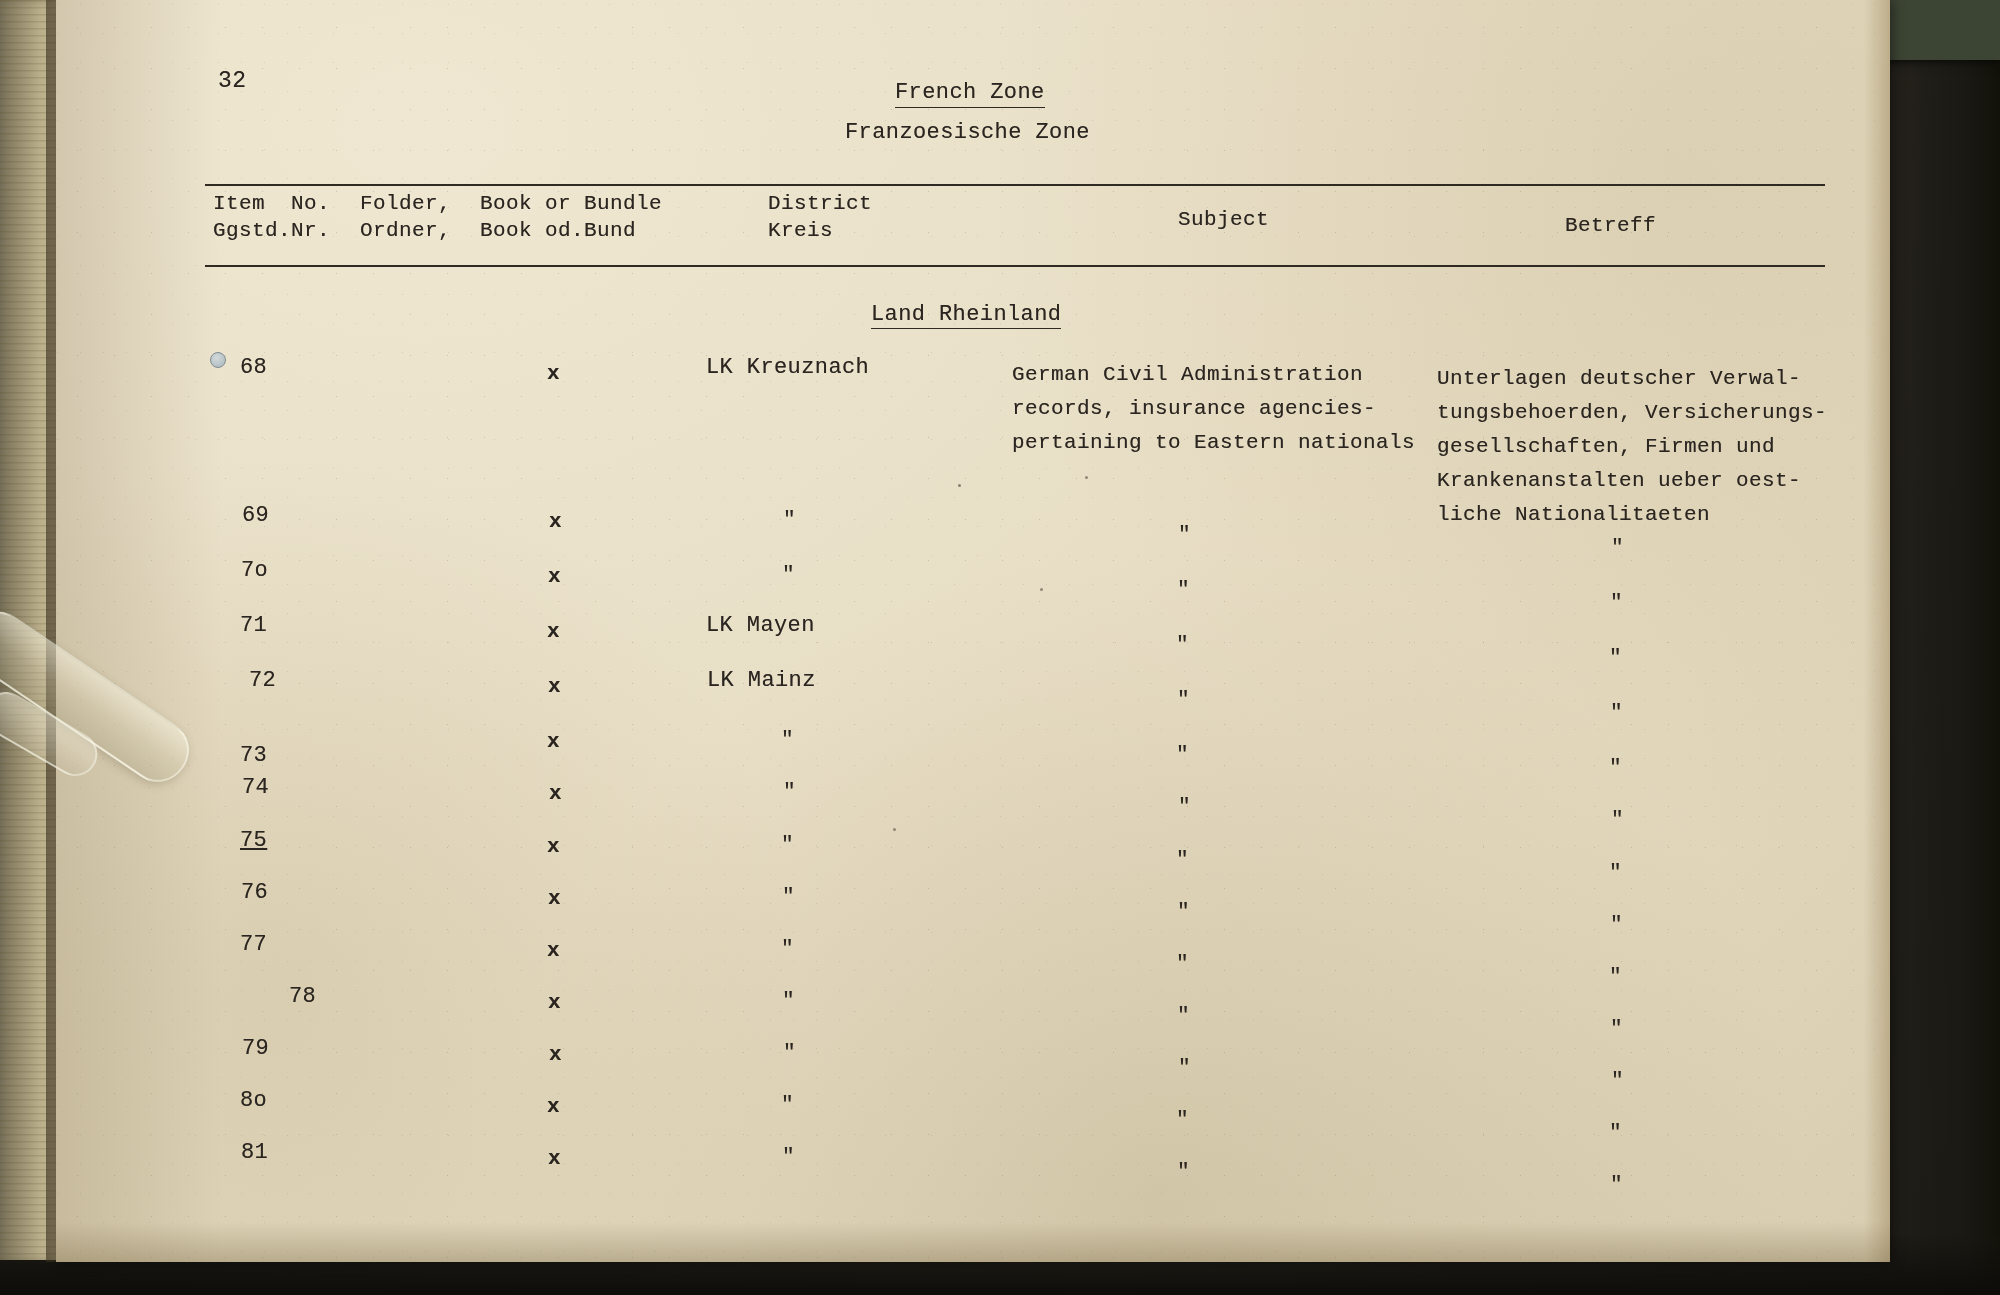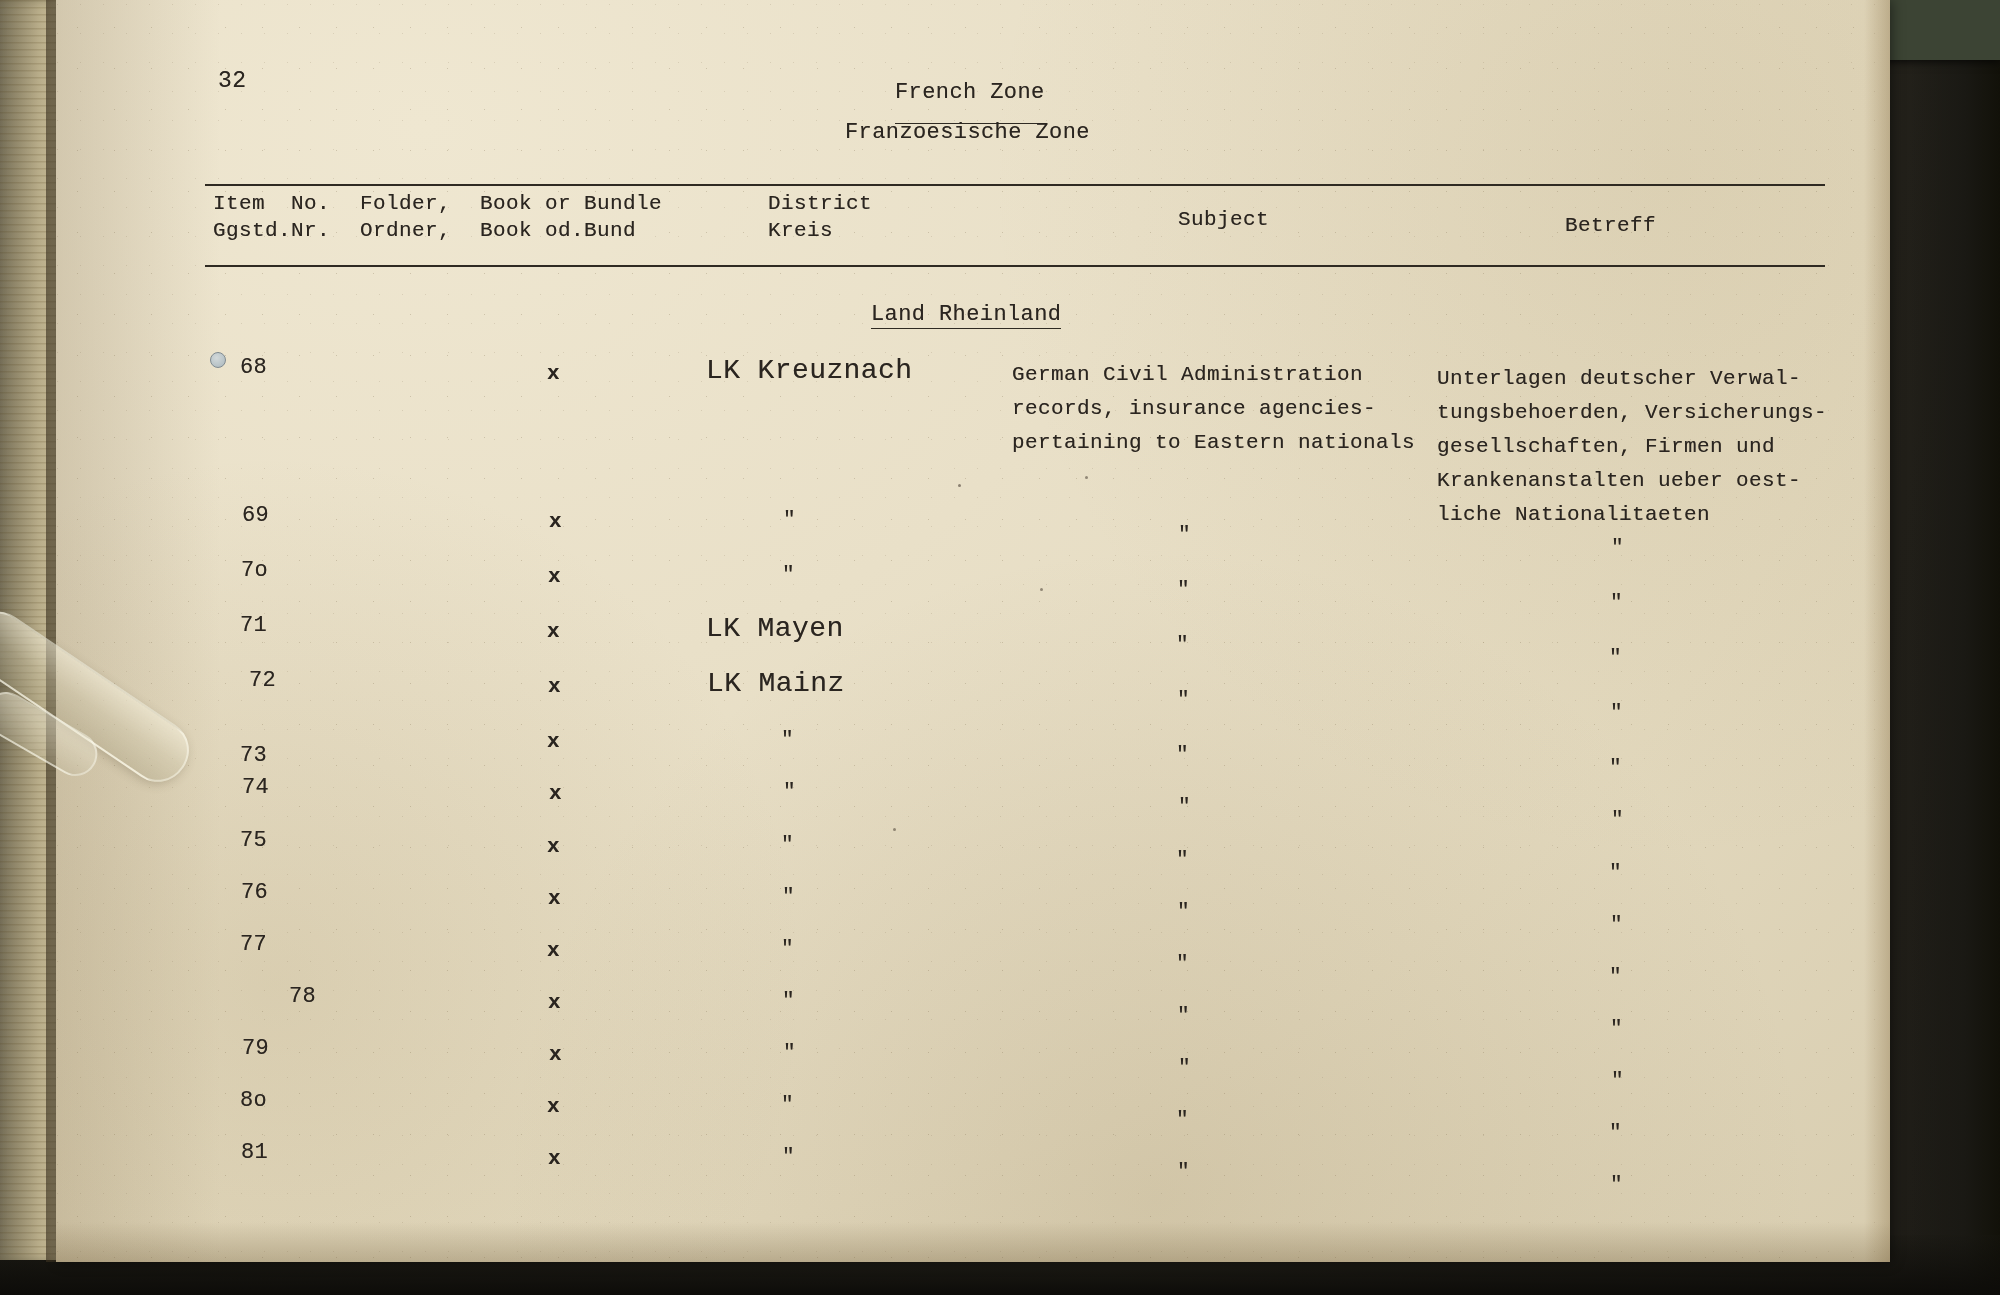--- a/index.html
+++ b/index.html
@@ -162,21 +162,21 @@
     white-space: pre;
     letter-spacing: 0.4px;
     text-shadow: 0 0 0.6px rgba(60,50,40,0.5);
   }
 
   .page-number { left: 218px; top: 68px; font-size: 23px; }
 
   .hdr-title-en {
     left: 895px; top: 80px; font-size: 22px;
     border-bottom: 1.6px solid #2f2a22;
-    padding-bottom: 18px;
+    padding-bottom: 2px;
   }
   .hdr-title-de { left: 845px; top: 120px; font-size: 22px; text-align: right; }
 
   .rule {
     position: absolute;
     left: 205px;
     width: 1620px;
     height: 2px;
     background: #2f2a22;
   }
@@ -192,21 +192,21 @@
   .ch-betreff { left: 1565px; top: 212px; }
 
   .section-title {
     left: 871px; top: 302px; font-size: 22px;
     border-bottom: 1.6px solid #2f2a22;
     padding-bottom: 1px;
   }
 
   .row-num   { font-size: 22px; }
   .row-x     { font-size: 21px; font-weight: bold; }
-  .row-dist  { font-size: 28px; }
+  .row-dist  { font-size: 22px; }
   .row-ditto { font-size: 21px; }
 
   .subject-block {
     left: 976px; top: 358px;
     font-size: 21px; line-height: 34px; margin-left: 36px;
   }
   .betreff-block {
     left: 1437px; top: 362px;
     font-size: 21px; line-height: 34px;
   }
@@ -308,21 +308,21 @@
       <div class="t row-num" style="left: 240px; top: 723px; margin-top: 20px;">73</div>
       <div class="t row-x" style="left: 547px; top: 730px;">x</div>
       <div class="t row-ditto" style="left: 781px; top: 728px;">"</div>
       <div class="t row-ditto" style="left: 1176px; top: 743px;">"</div>
       <div class="t row-ditto" style="left: 1609px; top: 756px;">"</div>
       <div class="t row-num" style="left: 242px; top: 775px;">74</div>
       <div class="t row-x" style="left: 549px; top: 782px;">x</div>
       <div class="t row-ditto" style="left: 783px; top: 780px;">"</div>
       <div class="t row-ditto" style="left: 1178px; top: 795px;">"</div>
       <div class="t row-ditto" style="left: 1611px; top: 808px;">"</div>
-      <div class="t row-num" style="left: 240px; top: 828px;">75</div>
+      <div class="t row-num" style="left: 240px; top: 828px; text-decoration: underline;">75</div>
       <div class="t row-x" style="left: 547px; top: 835px;">x</div>
       <div class="t row-ditto" style="left: 781px; top: 833px;">"</div>
       <div class="t row-ditto" style="left: 1176px; top: 848px;">"</div>
       <div class="t row-ditto" style="left: 1609px; top: 861px;">"</div>
       <div class="t row-num" style="left: 241px; top: 880px;">76</div>
       <div class="t row-x" style="left: 548px; top: 887px;">x</div>
       <div class="t row-ditto" style="left: 782px; top: 885px;">"</div>
       <div class="t row-ditto" style="left: 1177px; top: 900px;">"</div>
       <div class="t row-ditto" style="left: 1610px; top: 913px;">"</div>
       <div class="t row-num" style="left: 240px; top: 932px;">77</div>

